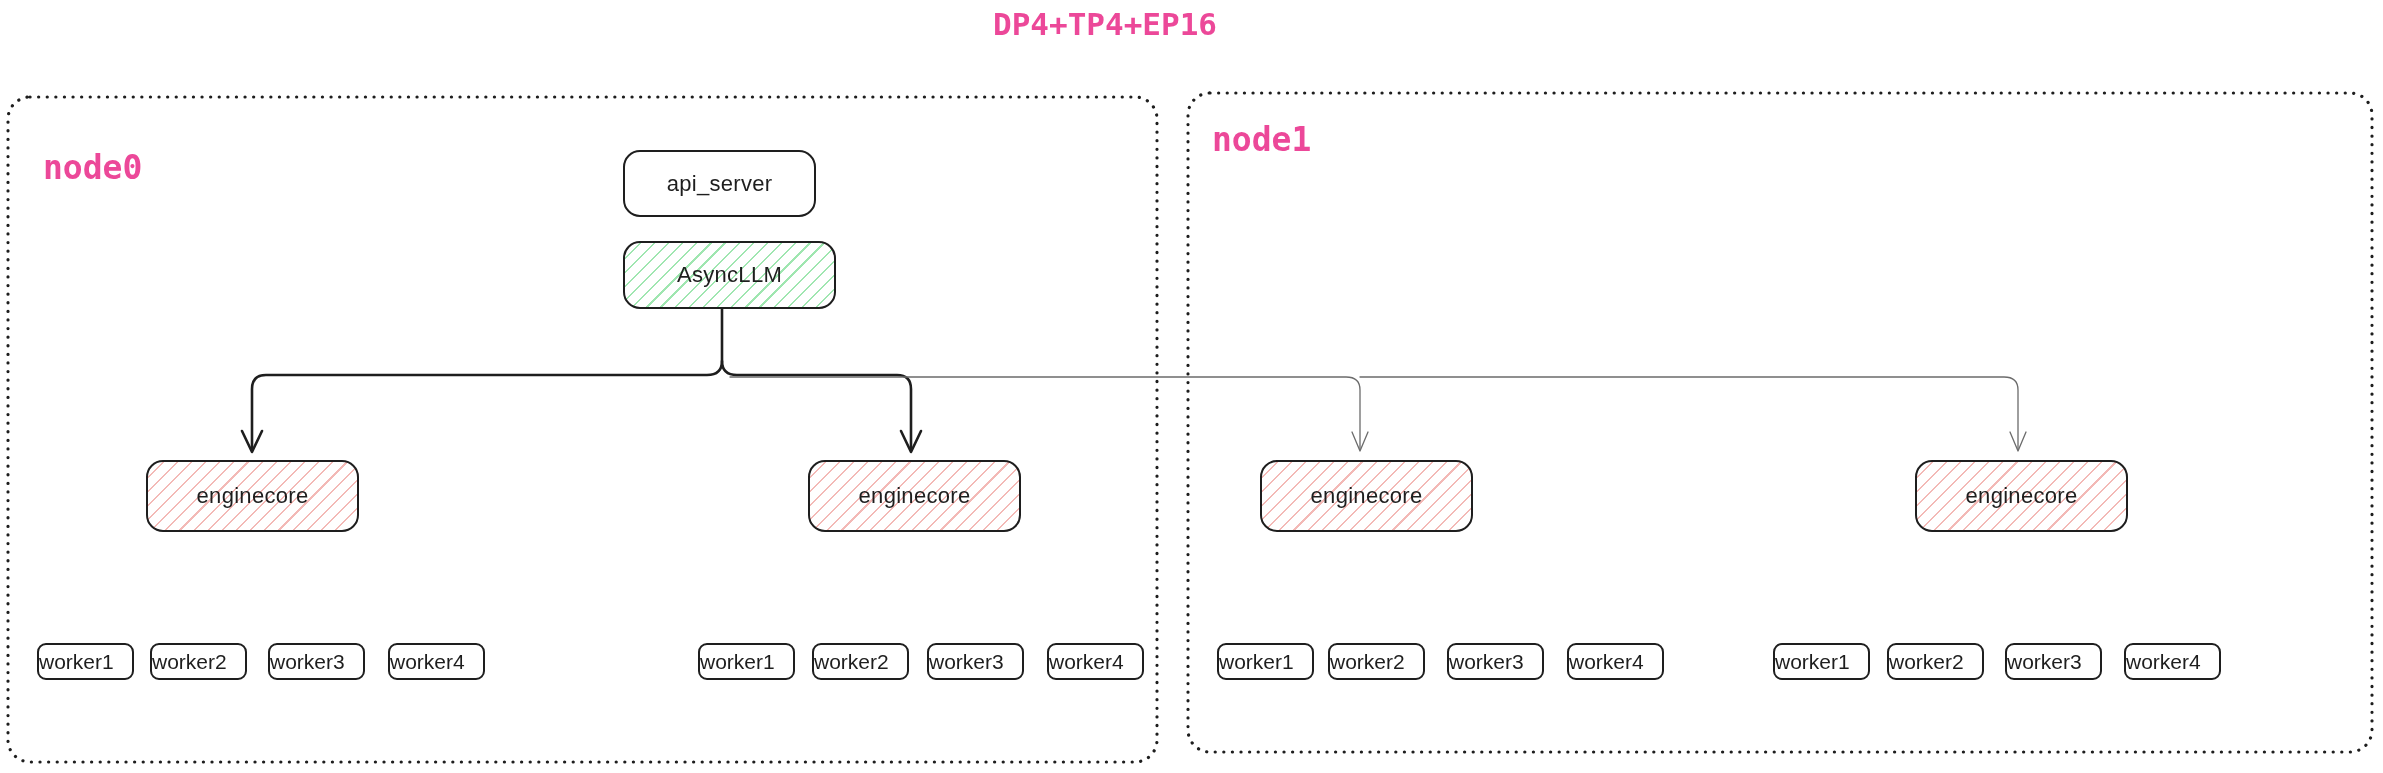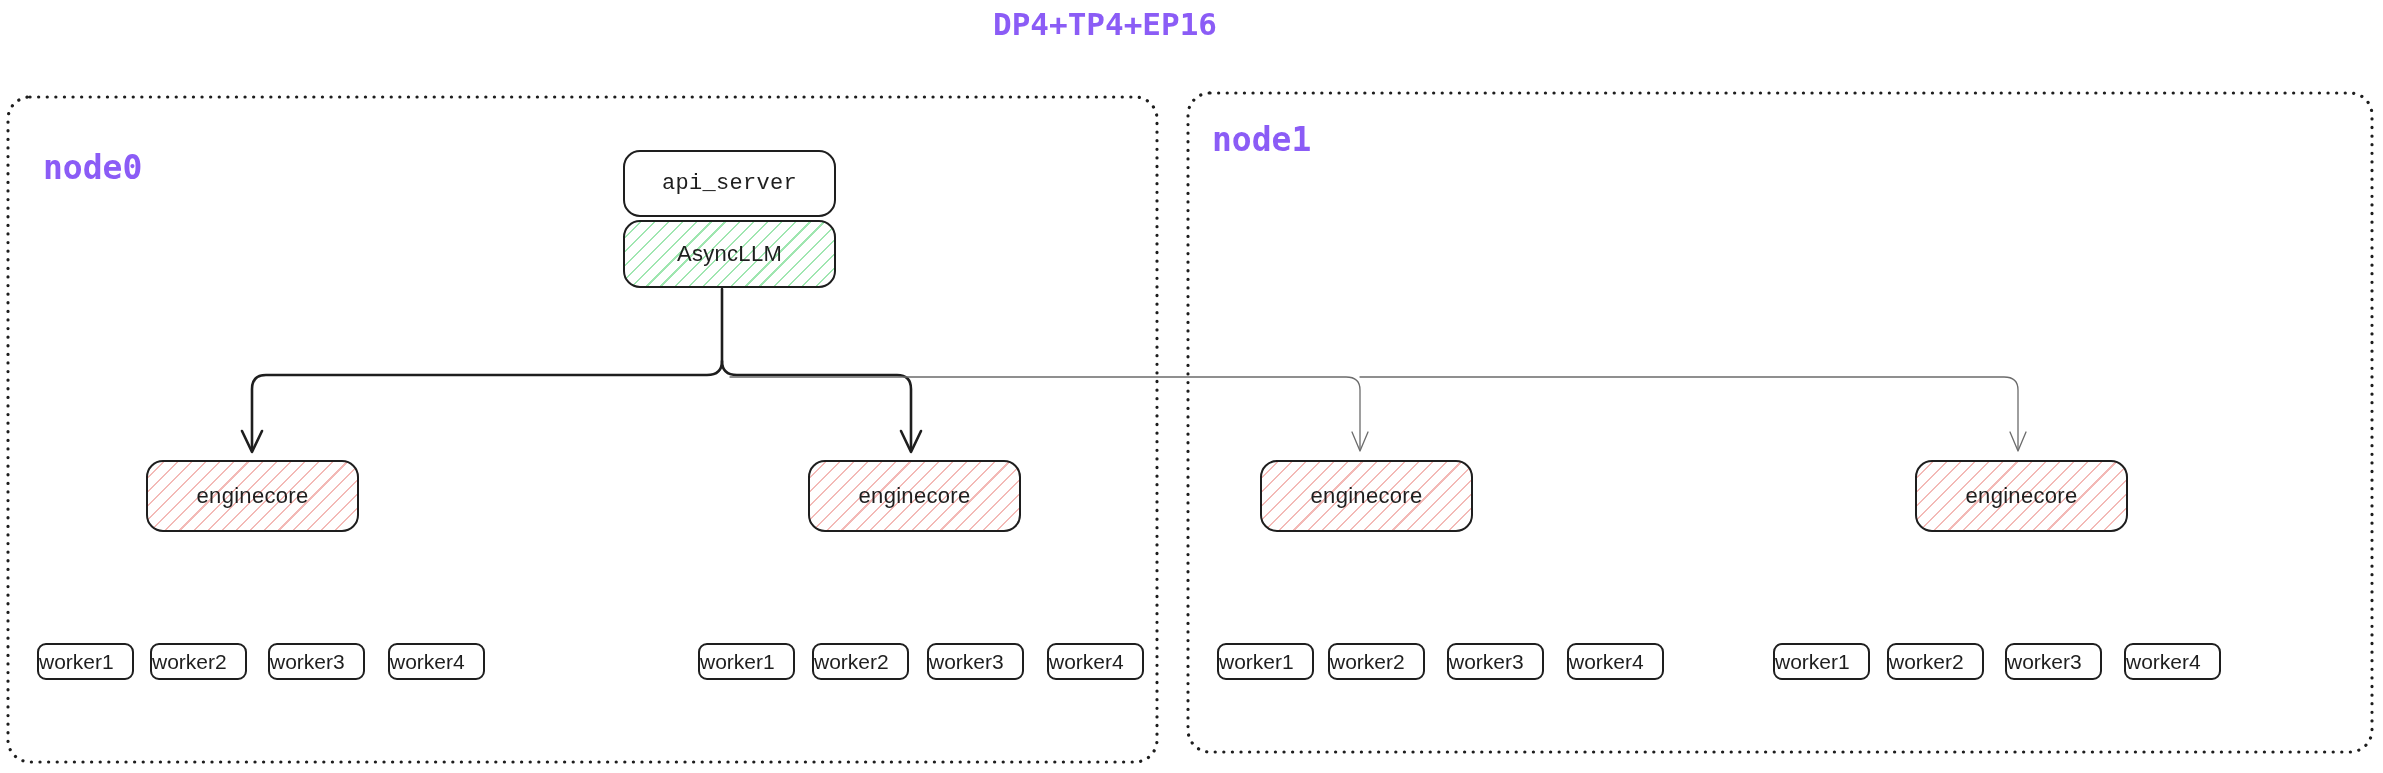--- a/index.html
+++ b/index.html
@@ -8,21 +8,21 @@
     width: 2383px;
     height: 773px;
     background: #ffffff;
     font-family: "Liberation Sans", sans-serif;
     color: #1e1e1e;
     overflow: hidden;
   }
   .mono {
     font-family: "DejaVu Sans Mono", monospace;
     font-weight: 600;
-    color: #8b5cf6;
+    color: #ec4899;
   }
   .diagram-title {
     position: absolute;
     left: 955px; top: 6px; width: 300px;
     text-align: center;
     font-size: 31px;
     letter-spacing: 0px;
     white-space: nowrap;
   }
   .node-label {
@@ -43,20 +43,21 @@
     justify-content: center;
     font-size: 22px;
     font-weight: 500;
     letter-spacing: 0.3px;
     white-space: nowrap;
   }
   .hachure-green {
     background-color: #ffffff;
     background-image: repeating-linear-gradient(135deg,
       #9fe6b0 0px, #9fe6b0 1.6px, transparent 1.6px, transparent 10px);
+    margin-top: 21px;
   }
   .hachure-red {
     background-color: #ffffff;
     background-image: repeating-linear-gradient(135deg,
       #f3b9b6 0px, #f3b9b6 1.5px, transparent 1.5px, transparent 10px);
   }
   .worker-box {
     position: absolute;
     box-sizing: border-box;
     top: 643px;
@@ -102,21 +103,21 @@
       <path d="M 1360 377 L 2004 377 Q 2018 377 2018 390 L 2018 449"></path>
       <path d="M 2010 432 L 2018 451 L 2026 432"></path>
     </g>
   </svg>
 
   <div class="diagram-title mono">DP4+TP4+EP16</div>
 
   <div class="node-label mono" style="left:43px; top:124px;margin-top:24px;">node0</div>
   <div class="node-label mono" style="left:1212px; top:120px;">node1</div>
 
-  <div class="shape-box" style="left:623px; top:150px; width:213px; height:67px;font-family:Liberation Mono, monospace;">
+  <div class="shape-box" style="left:623px; top:150px; width:193px; height:67px;">
     <span>api_server</span>
   </div>
   <div class="shape-box hachure-green" style="left:623px; top:220px; width:213px; height:68px;">
     <span>AsyncLLM</span>
   </div>
 
   <div class="shape-box hachure-red" style="left:146px; top:460px; width:213px; height:72px;">
     <span>enginecore</span>
   </div>
   <div class="shape-box hachure-red" style="left:808px; top:460px; width:213px; height:72px;">

